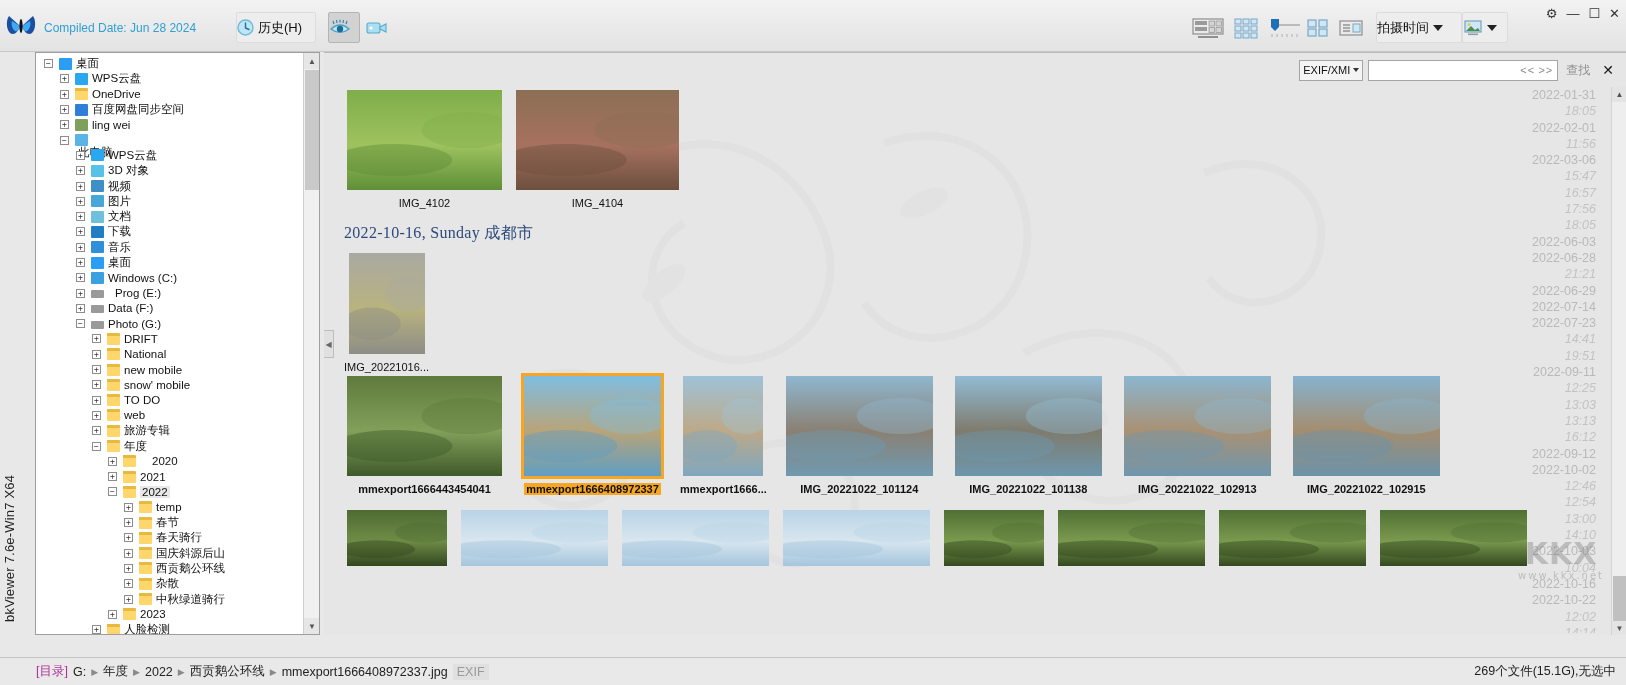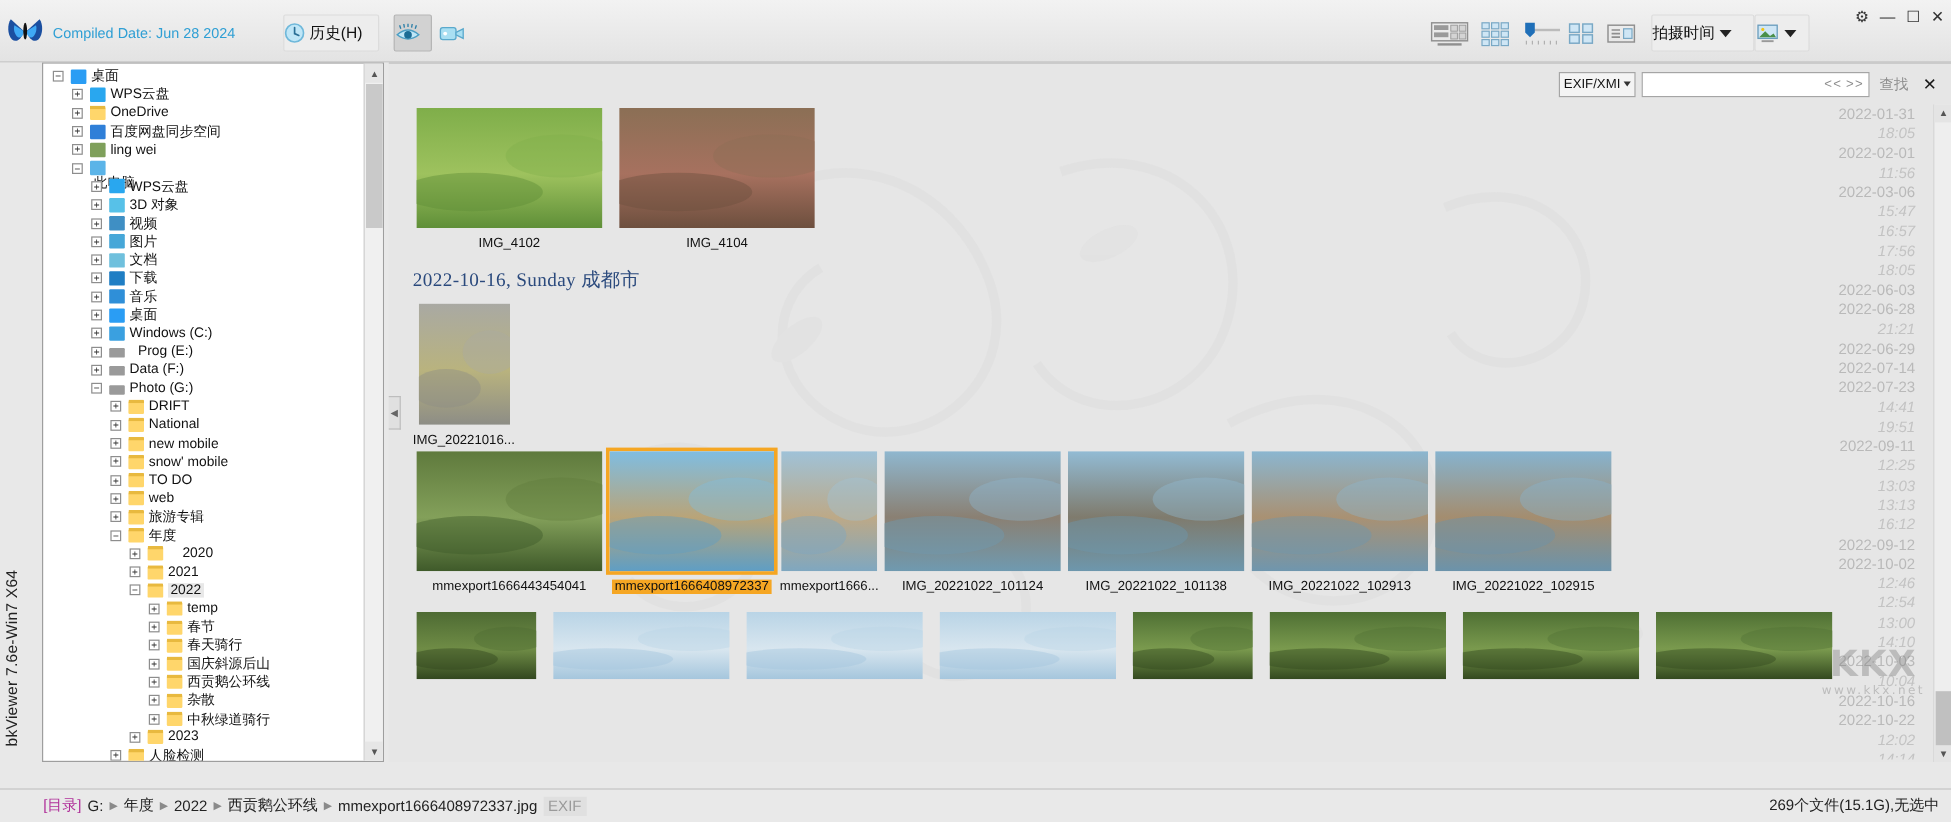--- a/index.html
+++ b/index.html
@@ -589,21 +589,21 @@
                   </linearGradient>
                 </defs>
                 <rect width="100" height="100" fill="url(#lgbike-lemons76101)"></rect>
                 <ellipse cx="30" cy="70" rx="38" ry="16" fill="#8d8d86" opacity=".45"></ellipse>
                 <ellipse cx="78" cy="40" rx="30" ry="18" fill="#a9a9a3" opacity=".40"></ellipse>
               </svg>
             </div>
             <div class="cap" style="max-width: 102px;">IMG_20221016...</div>
           </div>
         </div>
-        <div class="row" style="gap: 0; margin-left: 10px;">
+        <div class="row" style="gap: 16px; margin-left: 10px; font-weight: bold;">
           <div class="cell">
             <div class="thumb-wrap">
               <svg width="155" height="100" viewBox="0 0 100 100" preserveAspectRatio="none" class="thumb-img">
                 <defs>
                   <linearGradient id="lggroup-photo155100" x1="0" y1="0" x2="0" y2="1">
                     <stop offset="0%" stop-color="#5f7a3d"></stop>
                     <stop offset="55%" stop-color="#83a05a"></stop>
                     <stop offset="100%" stop-color="#3f5a2a"></stop>
                   </linearGradient>
                 </defs>

